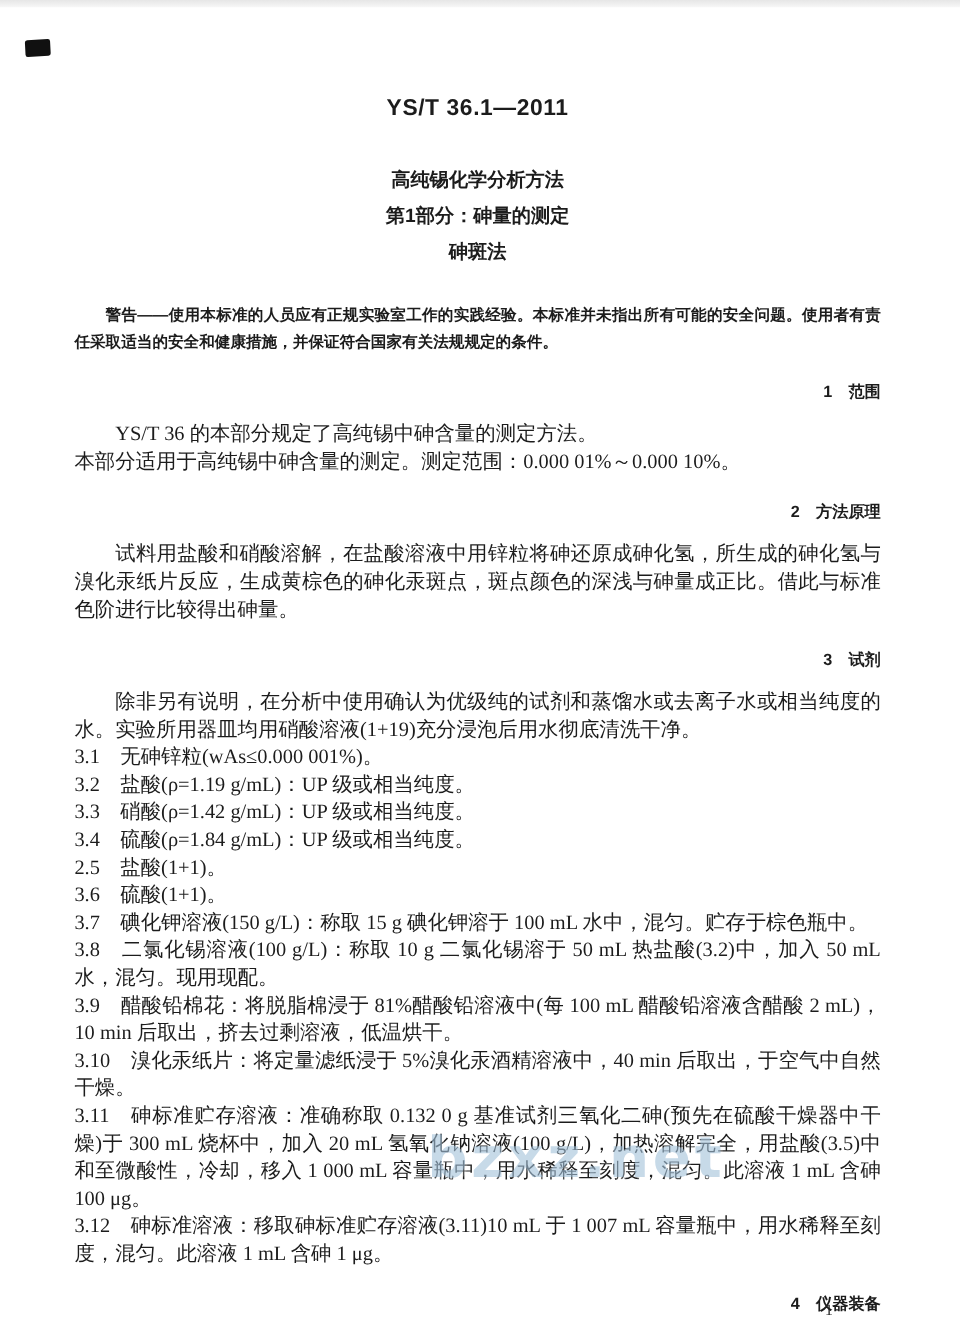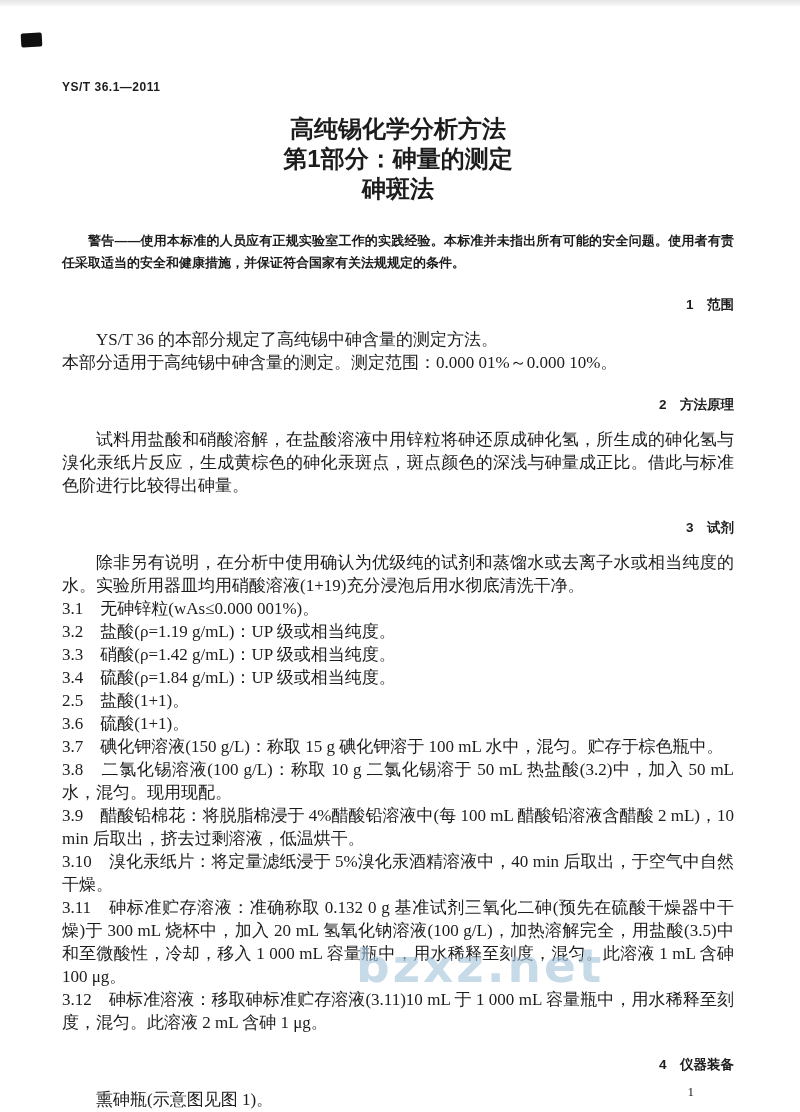--- a/index.html
+++ b/index.html
@@ -18,29 +18,29 @@
   .scan-artifact {
     position:absolute; left:21px; top:33px; width:21px; height:14px;
     background:#101010; border-radius:2px; transform:rotate(-3deg);
   }
   .page {
     position:absolute; inset:0;
     padding:80px 66px 0 62px;
     z-index:1;
   }
   .doc-number {
-    text-align:left;
+    text-align:center;
     font-family:"Liberation Sans","DejaVu Sans",sans-serif;
-    font-weight:700; font-size:12px; letter-spacing:0.5px;
+    font-weight:700; font-size:19px; letter-spacing:0.5px;
   }
   .title-block {
-    margin-top:20px;
+    margin-top:34px;
     text-align:center;
     font-family:"Liberation Sans","DejaVu Sans",sans-serif;
-    font-weight:700; font-size:24px; line-height:30px;
+    font-weight:700; font-size:16px; line-height:30px;
   }
   .warning {
     margin-top:26px;
     font-family:"Liberation Sans","DejaVu Sans",sans-serif;
     font-weight:700; font-size:13px; line-height:22px;
     text-indent:2em; text-align:justify;
   }
   h2.sec {
     margin:22px 0 14px 0;
     font-family:"Liberation Sans","DejaVu Sans",sans-serif;
@@ -92,24 +92,24 @@
   <p class="body indent">除非另有说明，在分析中使用确认为优级纯的试剂和蒸馏水或去离子水或相当纯度的水。实验所用器皿均用硝酸溶液(1+19)充分浸泡后用水彻底清洗干净。</p>
   <div class="items">
     <p class="body">3.1　无砷锌粒(wAs≤0.000 001%)。</p>
     <p class="body">3.2　盐酸(ρ=1.19 g/mL)：UP 级或相当纯度。</p>
     <p class="body">3.3　硝酸(ρ=1.42 g/mL)：UP 级或相当纯度。</p>
     <p class="body">3.4　硫酸(ρ=1.84 g/mL)：UP 级或相当纯度。</p>
     <p class="body">2.5　盐酸(1+1)。</p>
     <p class="body">3.6　硫酸(1+1)。</p>
     <p class="body">3.7　碘化钾溶液(150 g/L)：称取 15 g 碘化钾溶于 100 mL 水中，混匀。贮存于棕色瓶中。</p>
     <p class="body">3.8　二氯化锡溶液(100 g/L)：称取 10 g 二氯化锡溶于 50 mL 热盐酸(3.2)中，加入 50 mL 水，混匀。现用现配。</p>
-    <p class="body">3.9　醋酸铅棉花：将脱脂棉浸于 4%醋酸铅溶液中(每 100 mL 醋酸铅溶液含醋酸 2 mL)，10 min 后取出，挤去过剩溶液，低温烘干。</p>
+    <p class="body">3.9　醋酸铅棉花：将脱脂棉浸于 81%醋酸铅溶液中(每 100 mL 醋酸铅溶液含醋酸 2 mL)，10 min 后取出，挤去过剩溶液，低温烘干。</p>
     <p class="body">3.10　溴化汞纸片：将定量滤纸浸于 5%溴化汞酒精溶液中，40 min 后取出，于空气中自然干燥。</p>
     <p class="body">3.11　砷标准贮存溶液：准确称取 0.132 0 g 基准试剂三氧化二砷(预先在硫酸干燥器中干燥)于 300 mL 烧杯中，加入 20 mL 氢氧化钠溶液(100 g/L)，加热溶解完全，用盐酸(3.5)中和至微酸性，冷却，移入 1 000 mL 容量瓶中，用水稀释至刻度，混匀。此溶液 1 mL 含砷 100 μg。</p>
-    <p class="body">3.12　砷标准溶液：移取砷标准贮存溶液(3.11)10 mL 于 1 000 mL 容量瓶中，用水稀释至刻度，混匀。此溶液 2 mL 含砷 1 μg。</p>
+    <p class="body">3.12　砷标准溶液：移取砷标准贮存溶液(3.11)10 mL 于 1 007 mL 容量瓶中，用水稀释至刻度，混匀。此溶液 1 mL 含砷 1 μg。</p>
   </div>
 
   <h2 class="sec">4　仪器装备</h2>
   <p class="body indent">熏砷瓶(示意图见图 1)。</p>
 
 </div>
 
 <div class="watermark" style="color: rgb(163, 194, 218);">bzxz.net</div>
 <div class="page-num">1</div>
 

